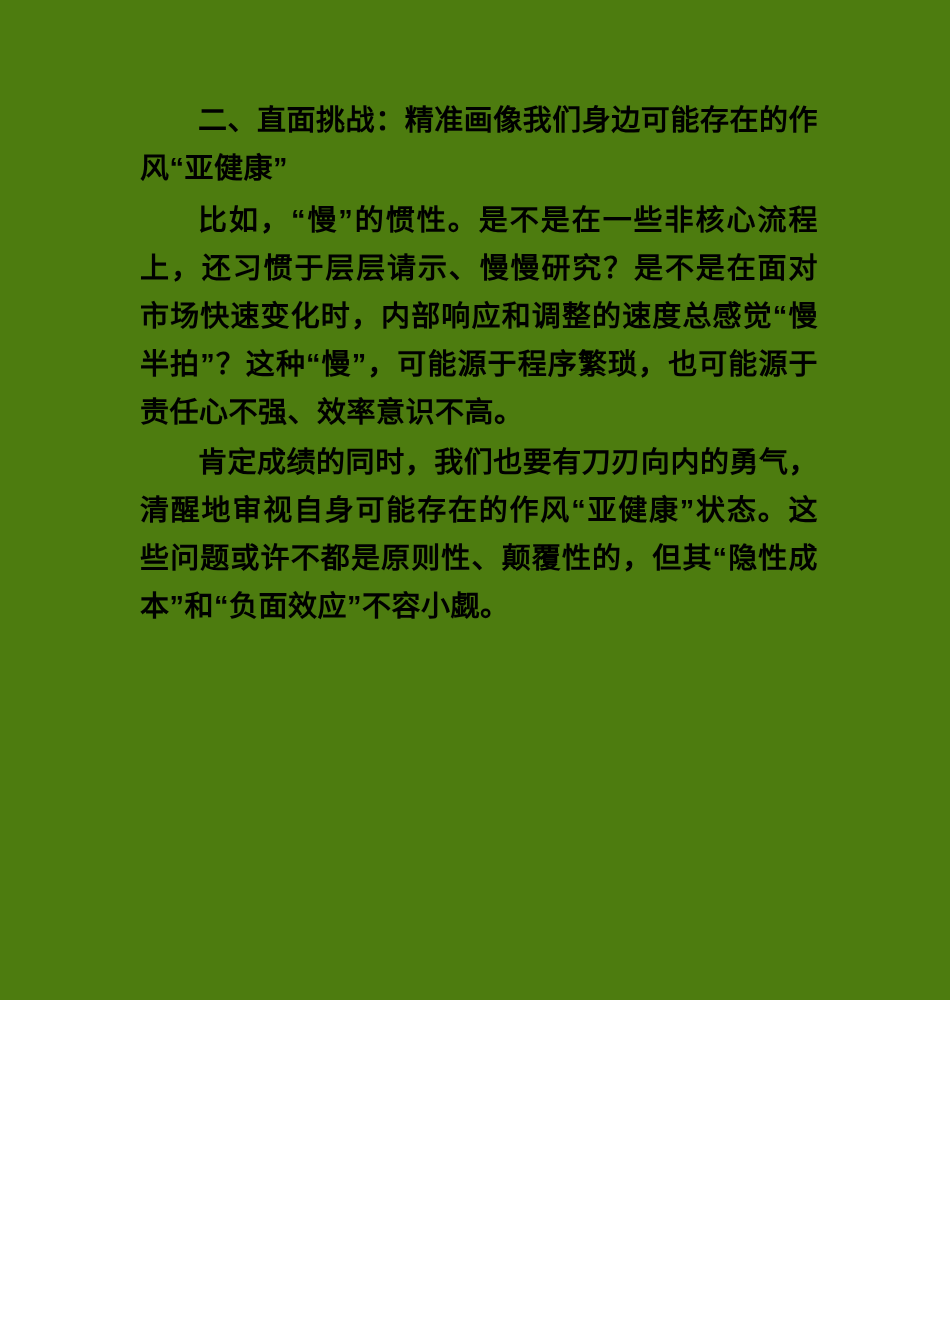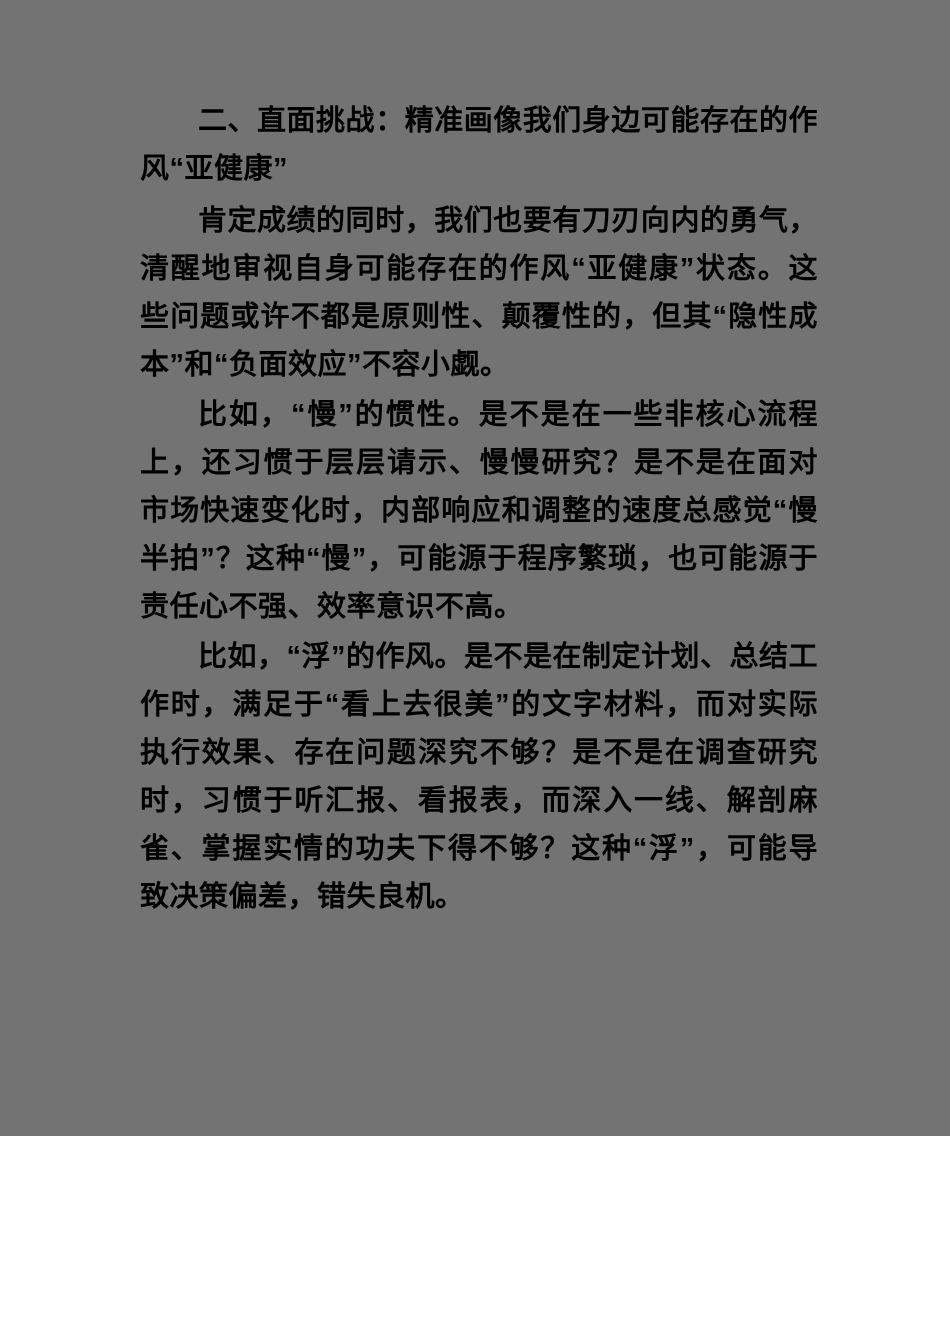--- a/index.html
+++ b/index.html
@@ -11,24 +11,24 @@
   body {
     width: 950px;
     height: 1344px;
     font-family: "Liberation Sans", "DejaVu Sans", sans-serif;
     color: #000000;
     overflow: hidden;
   }
   .page {
     position: relative;
     width: 950px;
-    height: 1136px;
+    height: 1000px;
     box-sizing: border-box;
     padding: 96px 132px 60px 140px;
-    background: #737373;
+    background: #4d7c0f;
   }
   .doc-body {
     width: 100%;
   }
   .para {
     margin: 0 0 2px 0;
     font-size: 29px;
     line-height: 48px;
     letter-spacing: 0.5px;
     text-align: justify;
@@ -48,17 +48,16 @@
     font-weight: 700;
     word-break: break-all;
   }
 </style>
 </head>
 <body>
 
 <div class="page">
   <div class="doc-body">
     <p class="heading">二、直面挑战：精准画像我们身边可能存在的作风“亚健康”</p>
+    <p class="para">比如，“慢”的惯性。是不是在一些非核心流程上，还习惯于层层请示、慢慢研究？是不是在面对市场快速变化时，内部响应和调整的速度总感觉“慢半拍”？这种“慢”，可能源于程序繁琐，也可能源于责任心不强、效率意识不高。</p>
     <p class="para">肯定成绩的同时，我们也要有刀刃向内的勇气，清醒地审视自身可能存在的作风“亚健康”状态。这些问题或许不都是原则性、颠覆性的，但其“隐性成本”和“负面效应”不容小觑。</p>
-    <p class="para">比如，“慢”的惯性。是不是在一些非核心流程上，还习惯于层层请示、慢慢研究？是不是在面对市场快速变化时，内部响应和调整的速度总感觉“慢半拍”？这种“慢”，可能源于程序繁琐，也可能源于责任心不强、效率意识不高。</p>
-    <p class="para">比如，“浮”的作风。是不是在制定计划、总结工作时，满足于“看上去很美”的文字材料，而对实际执行效果、存在问题深究不够？是不是在调查研究时，习惯于听汇报、看报表，而深入一线、解剖麻雀、掌握实情的功夫下得不够？这种“浮”，可能导致决策偏差，错失良机。</p>
   </div>
 </div>
 
 </body></html>

